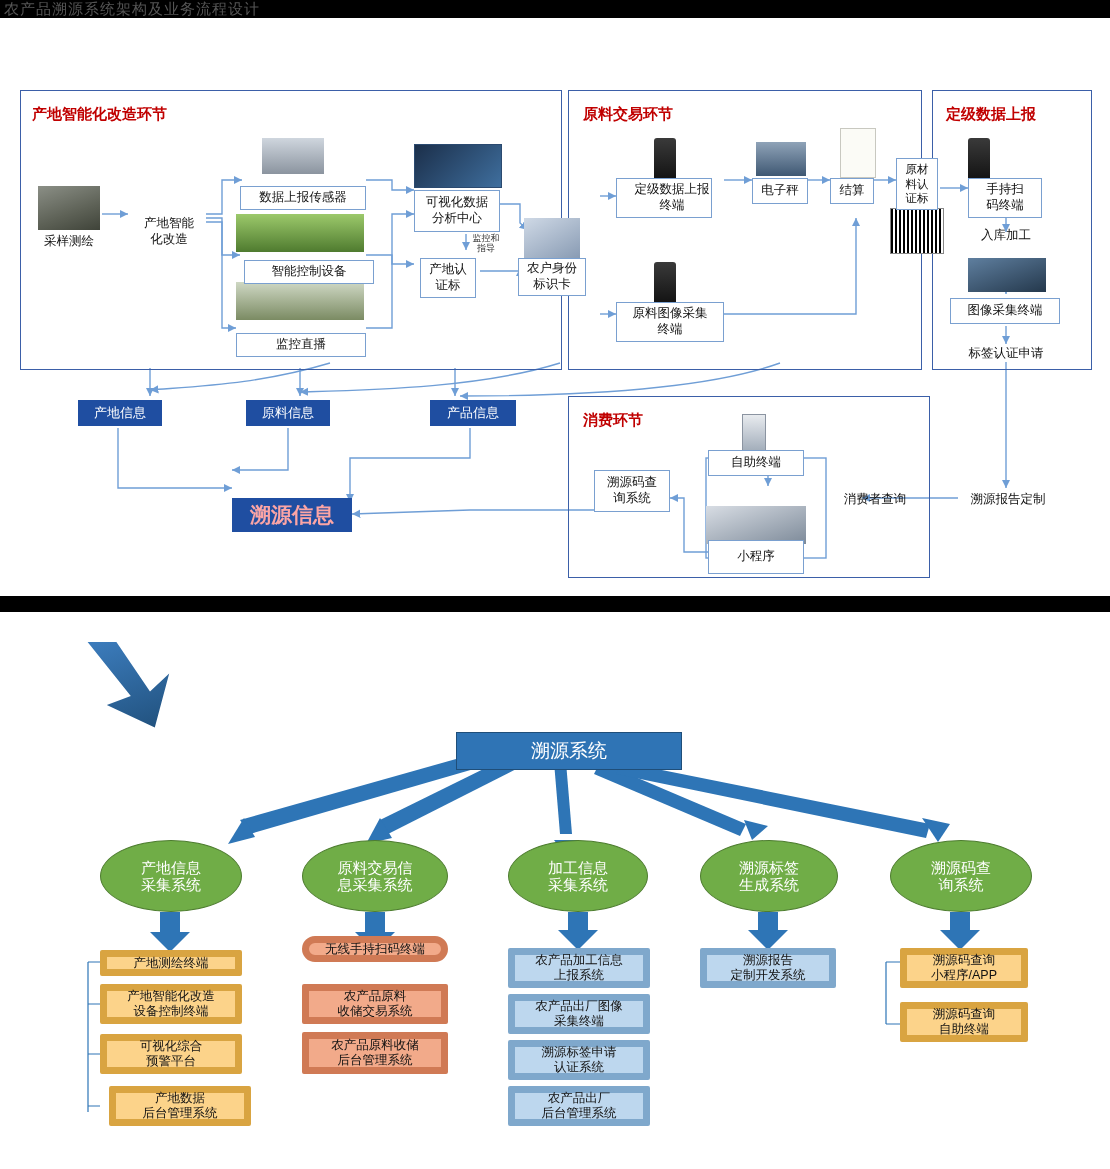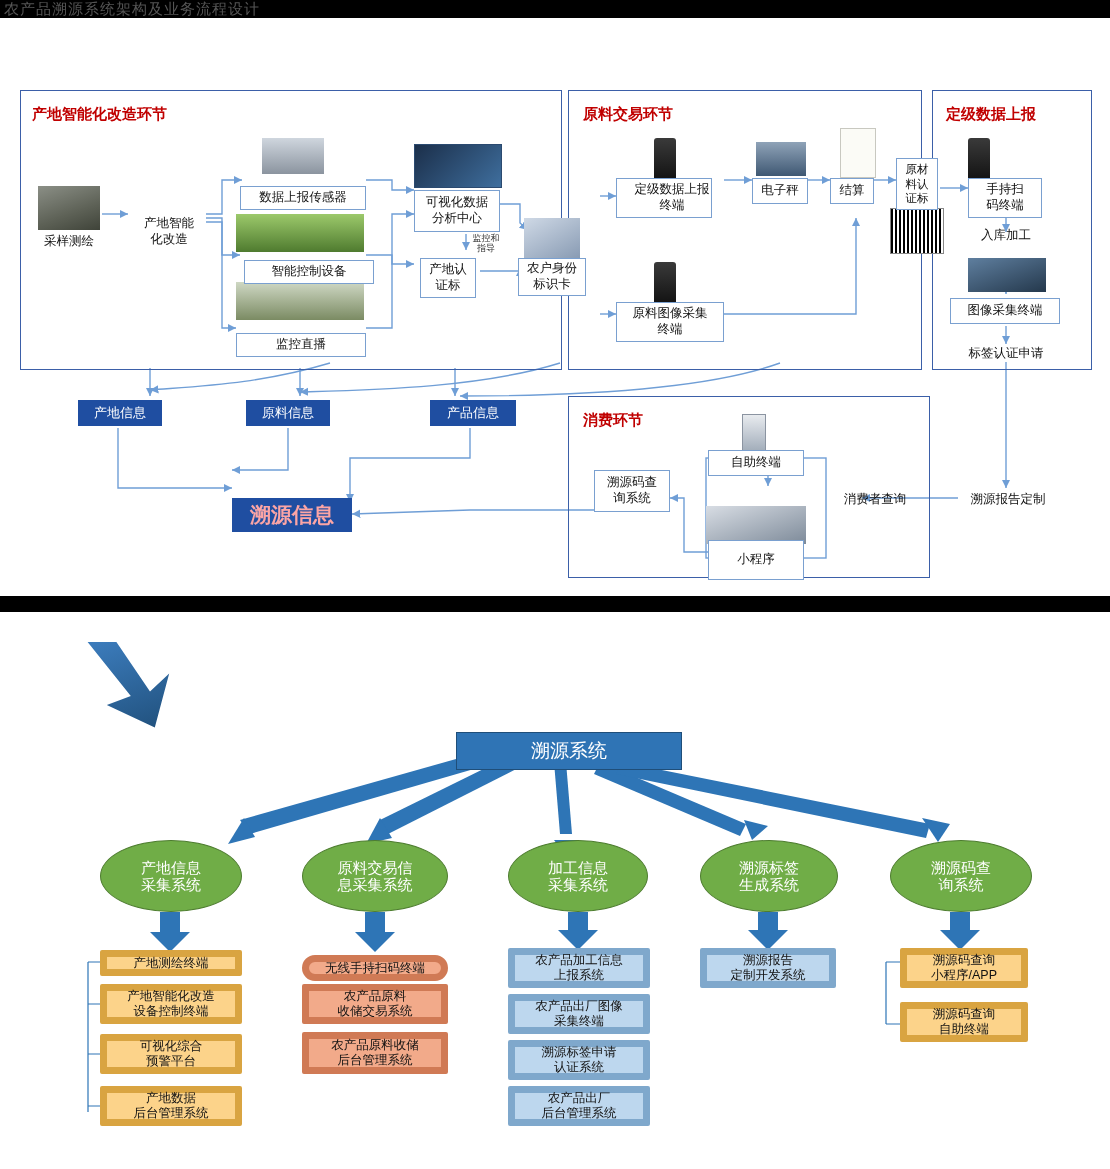--- a/index.html
+++ b/index.html
@@ -173,21 +173,21 @@
   <div class="plain" style="left:966px;top:210px;width:80px;">入库加工</div>
   <div class="box" style="left:950px;top:280px;width:110px;height:26px;">图像采集终端</div>
   <div class="plain" style="left:950px;top:328px;width:112px;">标签认证申请</div>
 
   <div class="bluebox" style="left:78px;top:382px;width:84px;height:26px;">产地信息</div>
   <div class="bluebox" style="left:246px;top:382px;width:84px;height:26px;">原料信息</div>
   <div class="bluebox" style="left:430px;top:382px;width:86px;height:26px;">产品信息</div>
   <div class="bigblue" style="left:232px;top:480px;width:120px;height:34px;">溯源信息</div>
 
   <div class="box" style="left:708px;top:432px;width:96px;height:26px;">自助终端</div>
-  <div class="box" style="left:708px;top:522px;width:96px;height:40px;">小程序</div>
+  <div class="box" style="left:708px;top:522px;width:96px;height:34px;">小程序</div>
   <div class="box" style="left:594px;top:452px;width:76px;height:42px;white-space:pre;">溯源码查
 询系统</div>
   <div class="plain" style="left:830px;top:474px;width:90px;">消费者查询</div>
   <div class="plain" style="left:956px;top:474px;width:104px;">溯源报告定制</div>
 </div>
 
 <div class="slide" id="slide2">
 
   <svg class="lyr" width="1110" height="557">
     <defs>
@@ -237,24 +237,24 @@
   <div class="ellipse" style="left:700px;top:228px;width:138px;height:72px;white-space:pre;">溯源标签
 生成系统</div>
   <div class="ellipse" style="left:890px;top:228px;width:142px;height:72px;white-space:pre;">溯源码查
 询系统</div>
 
   <div class="leaf y" style="left:100px;top:338px;width:142px;height:26px;white-space:pre;">产地测绘终端</div>
   <div class="leaf y" style="left:100px;top:422px;width:142px;height:40px;white-space:pre;">可视化综合
 预警平台</div>
   <div class="leaf y" style="left:100px;top:372px;width:142px;height:40px;white-space:pre;">产地智能化改造
 设备控制终端</div>
-  <div class="leaf y" style="left:100px;top:474px;width:142px;height:40px;white-space:pre;">产地数据
+  <div class="leaf y" style="left:109px;top:474px;width:142px;height:40px;white-space:pre;">产地数据
 后台管理系统</div>
 
-  <div class="leaf o" style="left:302px;top:343px;width:146px;height:26px;white-space:pre;border-radius:13px;">无线手持扫码终端</div>
+  <div class="leaf o" style="left:302px;top:324px;width:146px;height:26px;white-space:pre;border-radius:13px;">无线手持扫码终端</div>
   <div class="leaf o" style="left:302px;top:372px;width:146px;height:40px;white-space:pre;">农产品原料
 收储交易系统</div>
   <div class="leaf o" style="left:302px;top:420px;width:146px;height:42px;white-space:pre;">农产品原料收储
 后台管理系统</div>
 
   <div class="leaf b" style="left:508px;top:336px;width:142px;height:40px;white-space:pre;">农产品加工信息
 上报系统</div>
   <div class="leaf b" style="left:508px;top:382px;width:142px;height:40px;white-space:pre;">农产品出厂图像
 采集终端</div>
   <div class="leaf b" style="left:508px;top:428px;width:142px;height:40px;white-space:pre;">溯源标签申请

